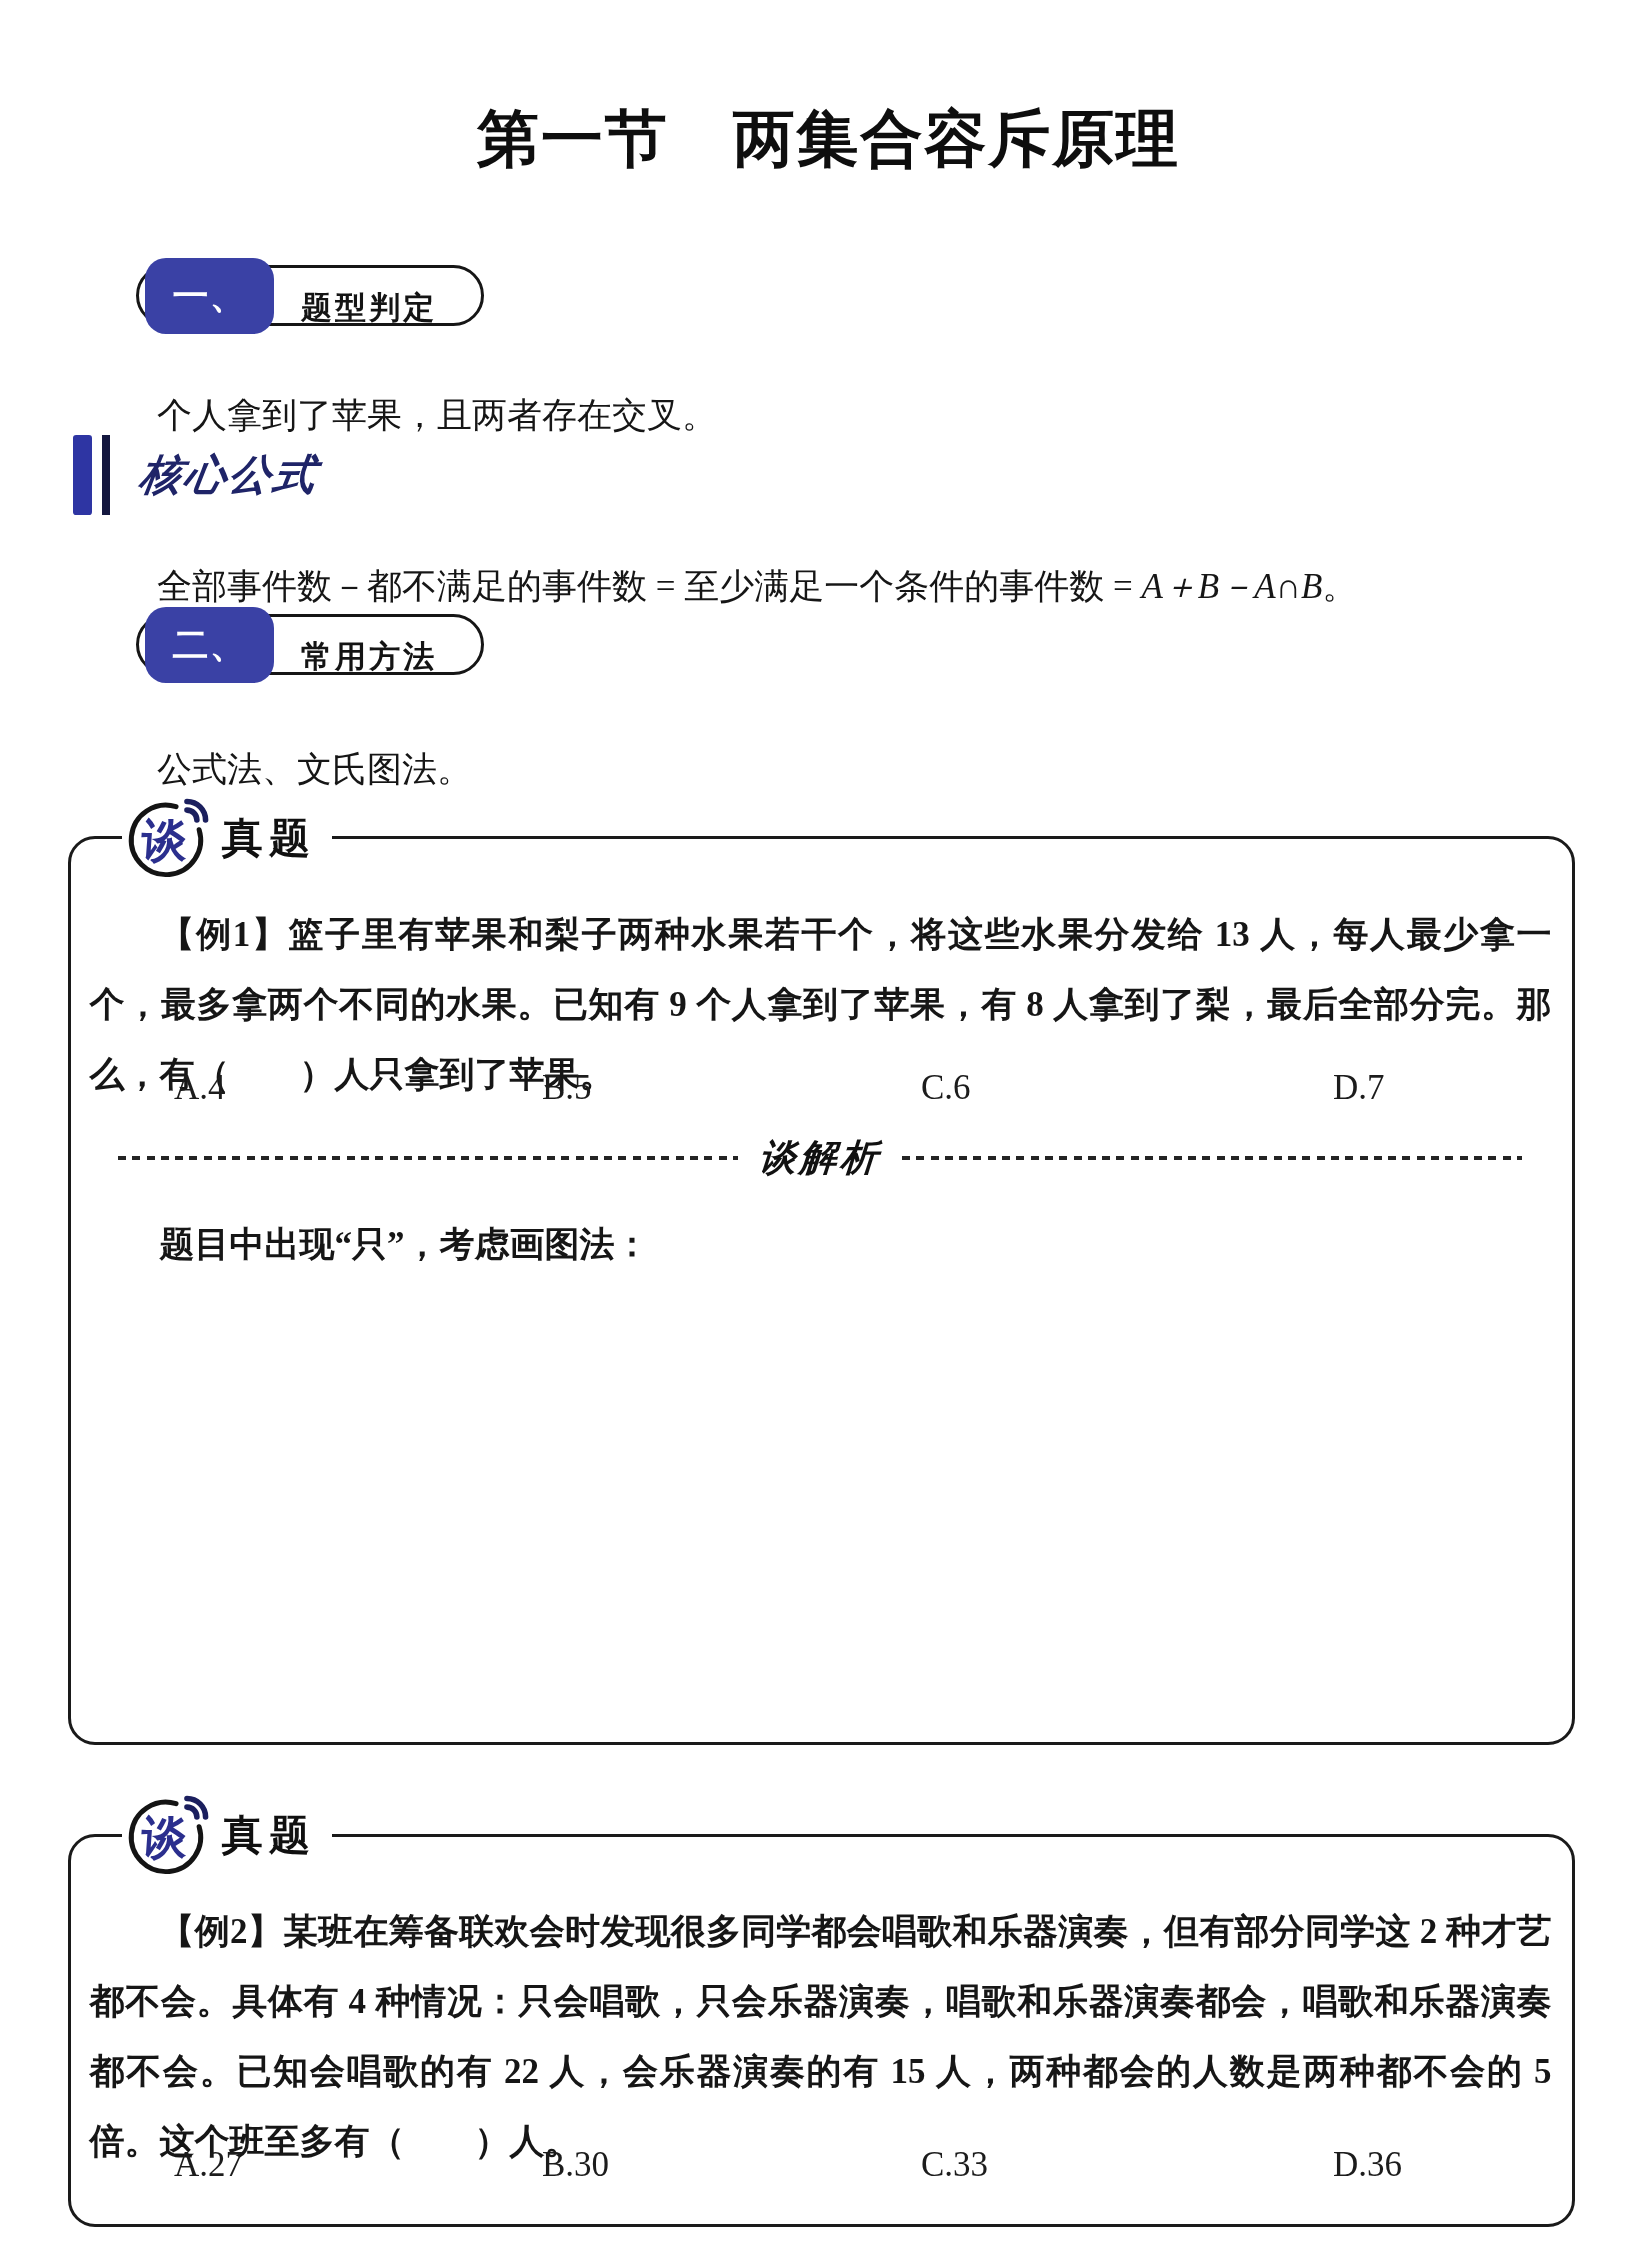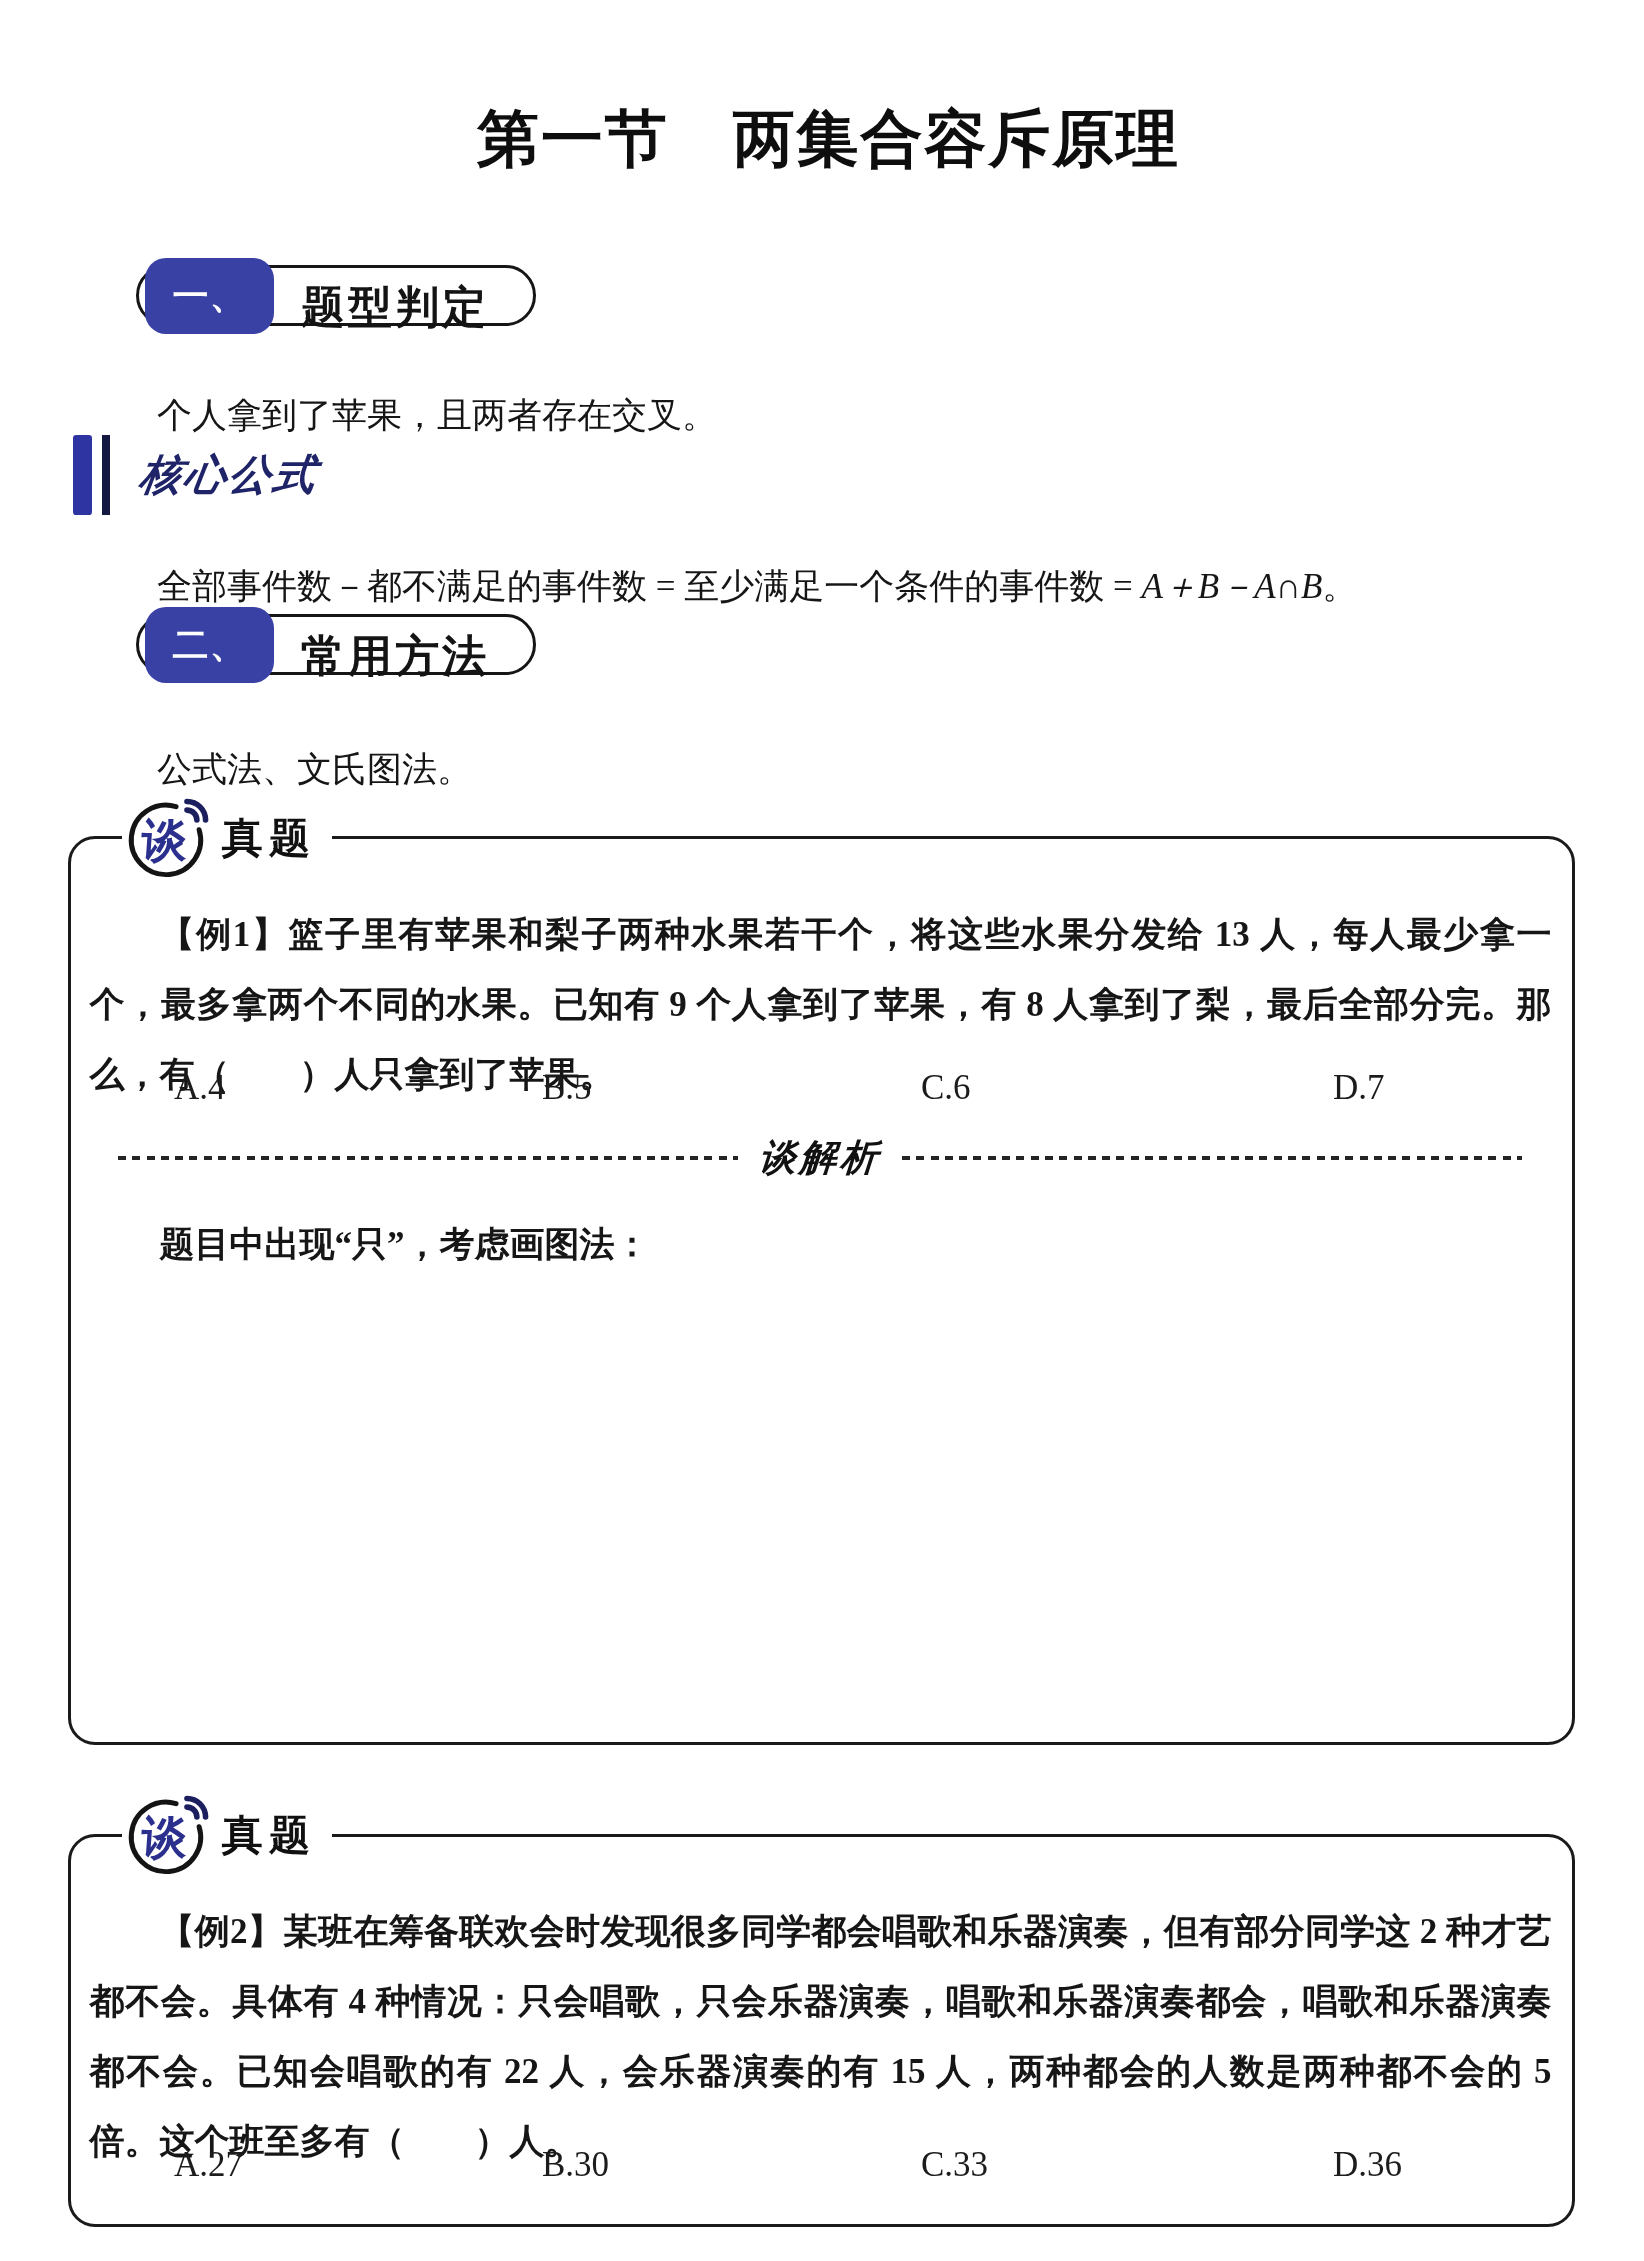--- a/index.html
+++ b/index.html
@@ -22,21 +22,21 @@
   }
   .badge-num{
     position:absolute;left:6.2px;top:-10px;width:129px;height:76px;
     background:#3a41a5;border-radius:21px;color:#fff;
     display:flex;align-items:center;justify-content:center;
     font-family:"Liberation Sans","DejaVu Sans",sans-serif;
     font-size:36px;font-weight:700;letter-spacing:1.2px;
   }
   .badge-label{
     font-family:"Liberation Sans","DejaVu Sans",sans-serif;
-    font-size:44px;font-weight:800;letter-spacing:3.1px;color:#141414;white-space:nowrap;margin-top:24px;
+    font-size:31px;font-weight:800;letter-spacing:3.1px;color:#141414;white-space:nowrap;margin-top:24px;
   }
   
   .para{
     left:87px;width:1481px;font-size:35px;line-height:2.0;
     text-indent:2em;text-align:justify;color:#161616;
   }
   
   .kx-header{top:434px;left:73px;display:flex;align-items:center;height:82px;}
   .kx-bar1{width:18.6px;height:80px;background:#2e35a3;border-radius:3.1px;}
   .kx-bar2{width:8.7px;height:80px;background:#14173f;margin-left:10px;}

